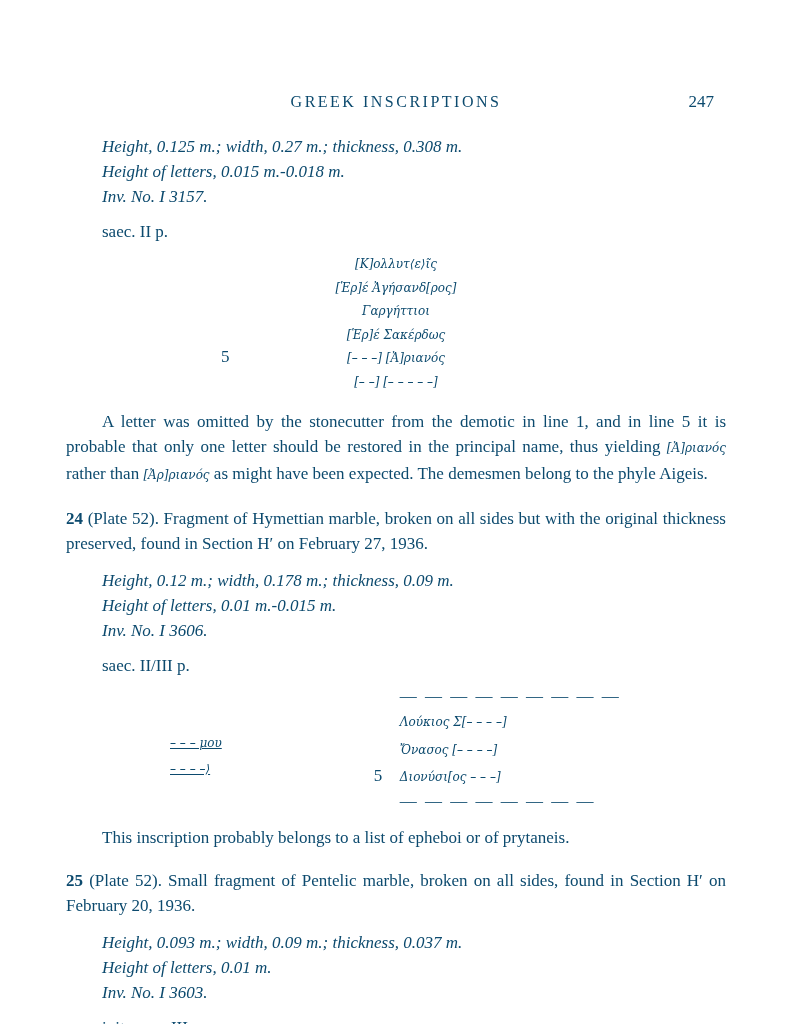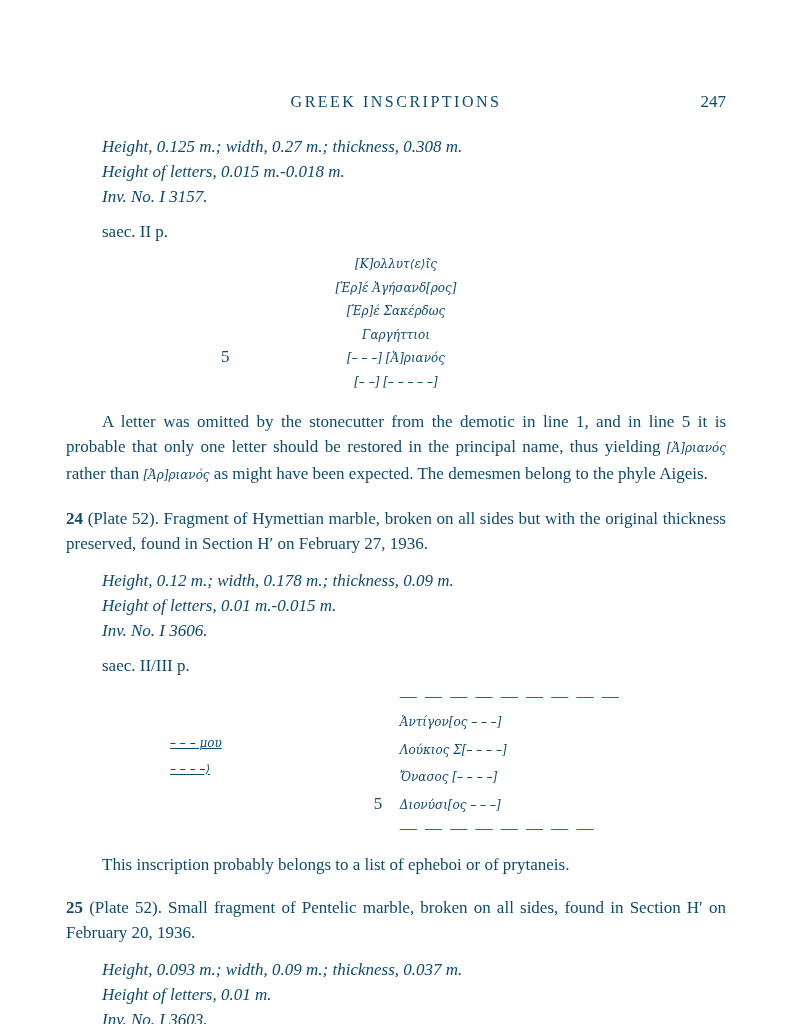--- a/index.html
+++ b/index.html
@@ -8,21 +8,21 @@
     width:792px; height:1024px; overflow:hidden;
     background:#ffffff; color:#0c4a6e;
     font-family:"Liberation Serif", serif;
     font-size:17px;
     padding:46px 66px 0 66px;
     position:relative;
     margin-top:46px;
   }
   .running-head { position:relative; text-align:center; margin-bottom:22px; line-height:20px; }
   .rh-title { letter-spacing:2.5px; font-size:16px; }
-  .rh-num { position:absolute; right:0; top:0; letter-spacing:0; font-size:17px; }
+  .rh-num { position:absolute; right:12px; top:0; letter-spacing:0; font-size:17px; }
 
   .meas-block { margin-left:36px; }
   .meas-line { line-height:25px;font-style:italic; }
   .date-line { margin:10px 0 8px 36px; line-height:25px; }
 
   .greek { font-family:"DejaVu Serif","Liberation Serif",serif; font-style:italic; font-size:12px; }
   .line-num { font-style:normal; font-family:"Liberation Serif", serif; }
 
   .insc23 { width:250px; margin:2px auto 16px; text-align:center; }
   .insc23 .insc-line { position:relative; line-height:22.5px; }
@@ -62,24 +62,24 @@
     <div class="date-line">saec. II p.</div>
 
     <div class="insc23">
       <div class="insc-line">
         <span class="line-num"></span><span class="greek">[Κ]ολλυτ⟨ε⟩ῖς</span>
       </div>
       <div class="insc-line">
         <span class="line-num"></span><span class="greek">[Ἑρ]έ Ἀγήσανδ[ρος]</span>
       </div>
       <div class="insc-line">
-        <span class="line-num"></span><span class="greek">[Ἑρ]έ Σακέρδως</span>
+        <span class="line-num"></span><span class="greek">Γαργήττιοι</span>
       </div>
       <div class="insc-line">
-        <span class="line-num"></span><span class="greek">Γαργήττιοι</span>
+        <span class="line-num"></span><span class="greek">[Ἑρ]έ Σακέρδως</span>
       </div>
       <div class="insc-line">
         <span class="line-num">5</span><span class="greek">[– – –] [Ἀ]ριανός</span>
       </div>
       <div class="insc-line">
         <span class="line-num"></span><span class="greek">[– –] [– – – – –]</span>
       </div>
     </div>
 
     <p class="para indent"><span>A letter was omitted by the stonecutter from the demotic in line 1, and in line 5 it is probable that only one letter should be restored in the principal name, thus yielding </span><span class="greek">[Ἀ]ριανός</span><span> rather than </span><span class="greek">[Ἀρ]ριανός</span><span> as might have been expected.  The demesmen belong to the phyle Aigeis.</span></p>
@@ -95,23 +95,20 @@
     </div>
     <div class="date-line">saec. II/III p.</div>
 
     <div class="insc24">
       <div class="insc24-left">
         <span class="greek">– – – μου</span>
         <span class="greek">– – – –⟩</span>
       </div>
       <div class="insc24-right">
         <div class="rule top">— — — — — — — — —</div>
-        <div class="insc-line">
-          <span class="line-num"></span><span class="greek">Ἀντίγον[ος – – –]</span>
-        </div>
         <div class="insc-line">
           <span class="line-num"></span><span class="greek">Λούκιος Σ[– – – –]</span>
         </div>
         <div class="insc-line">
           <span class="line-num"></span><span class="greek">Ὄνασος [– – – –]</span>
         </div>
         <div class="insc-line">
           <span class="line-num">5</span><span class="greek">Διονύσι[ος – – –]</span>
         </div>
         <div class="rule bottom">— — — — — — — —</div>

